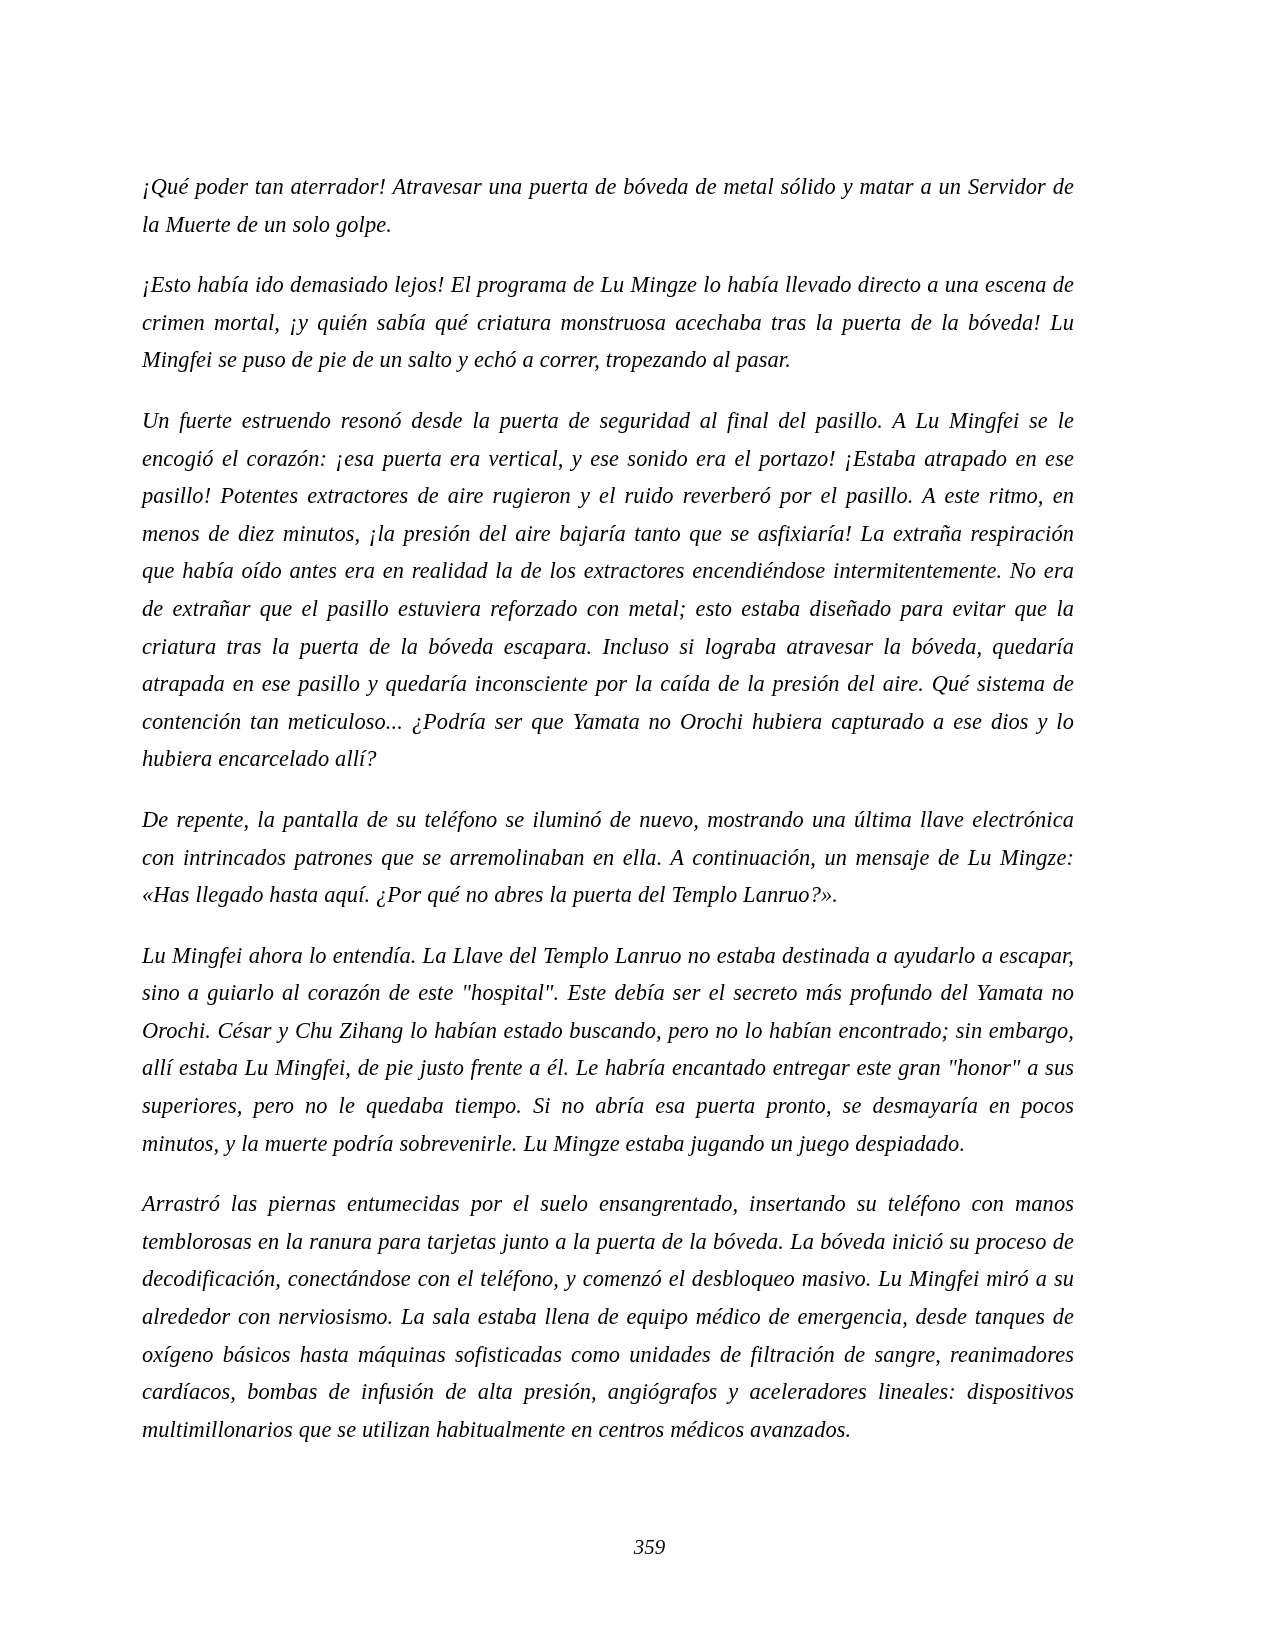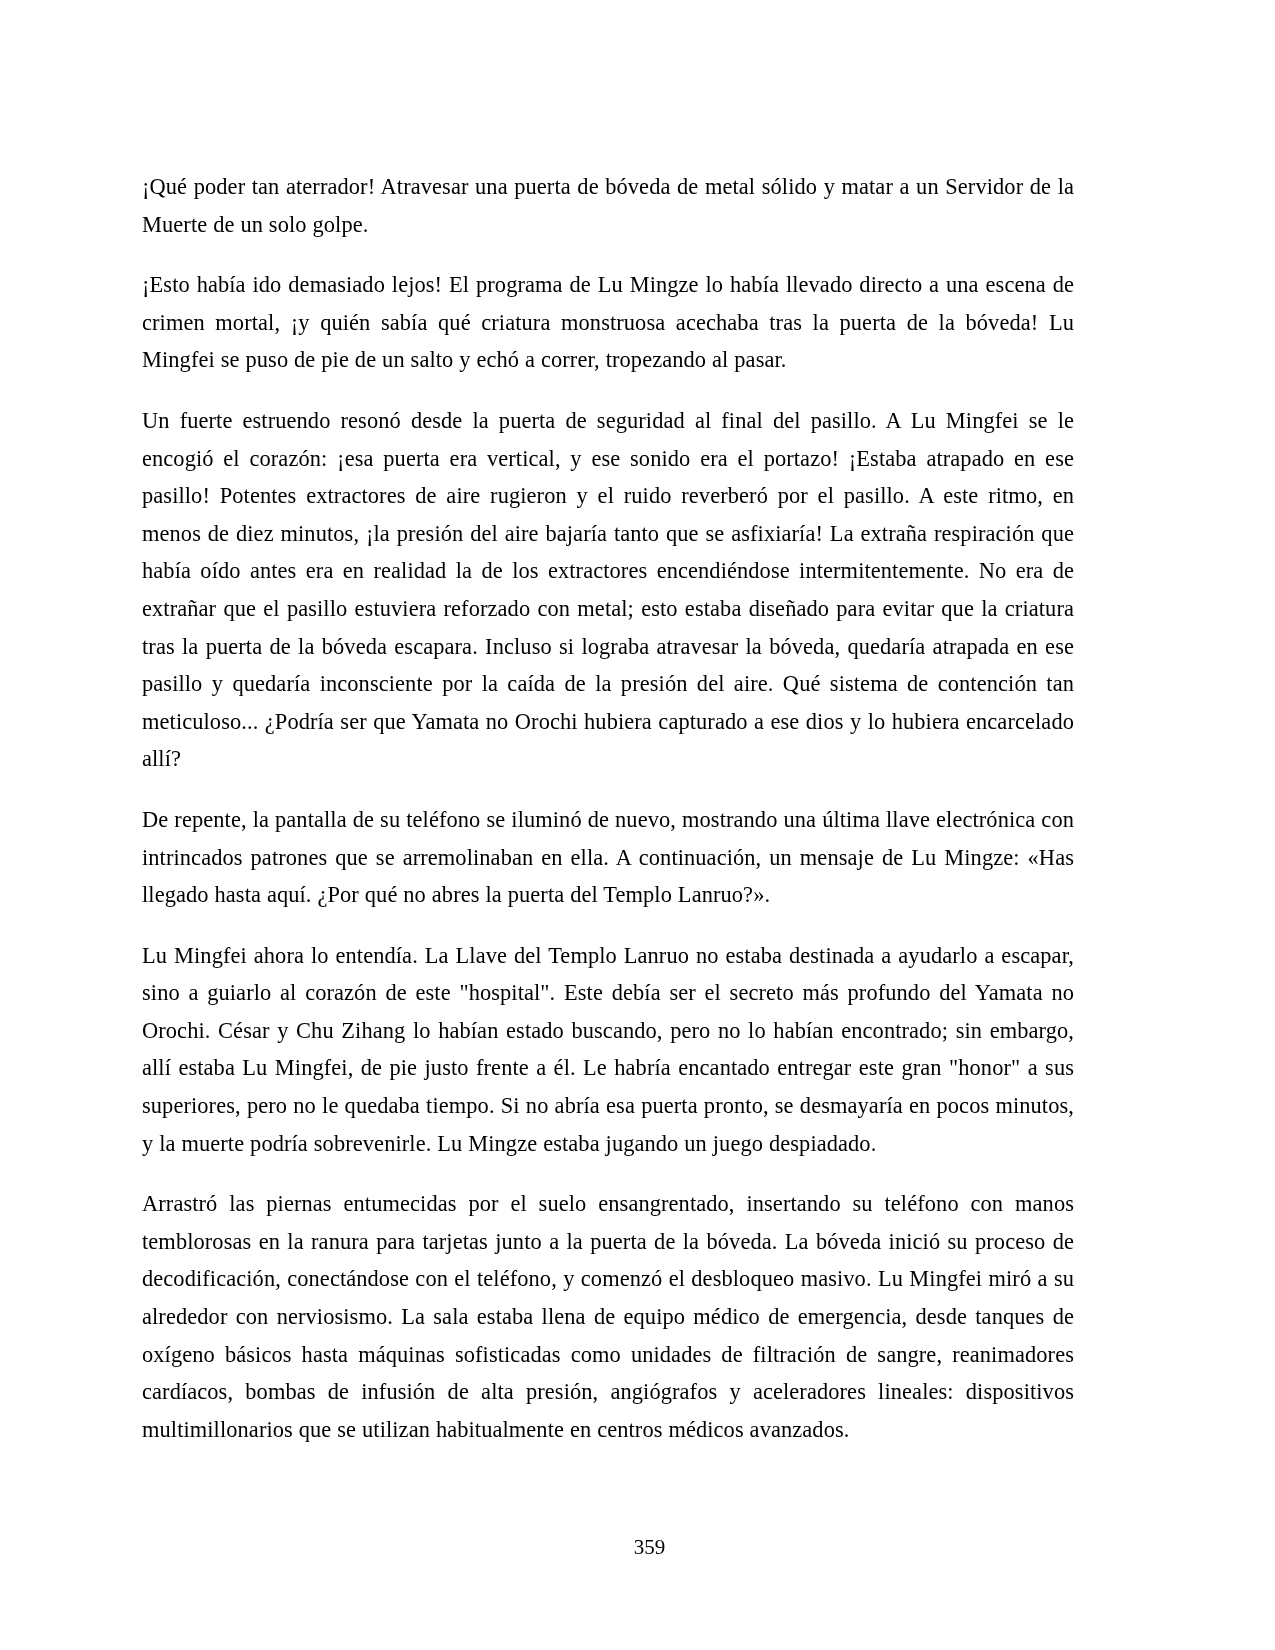--- a/index.html
+++ b/index.html
@@ -9,20 +9,21 @@
   }
   .page {
     position: relative;
     width: 1275px;
     height: 1650px;
     margin: 0 auto;
     background: #ffffff;
     box-sizing: border-box;
     font-family: "Liberation Serif", "DejaVu Serif", serif;
     color: #000000;
+    font-style: italic;
   }
   .content {
     position: absolute;
     left: 142px;
     top: 168px;
     width: 932px;
   }
   .para {
     font-size: 22.4px;
     line-height: 37.6px;

